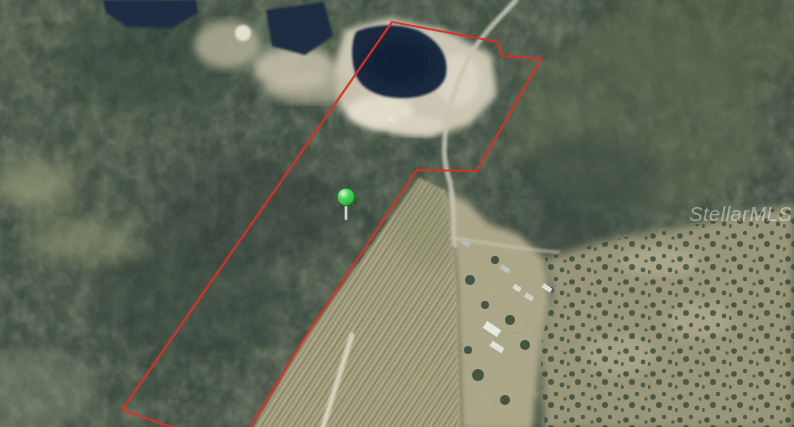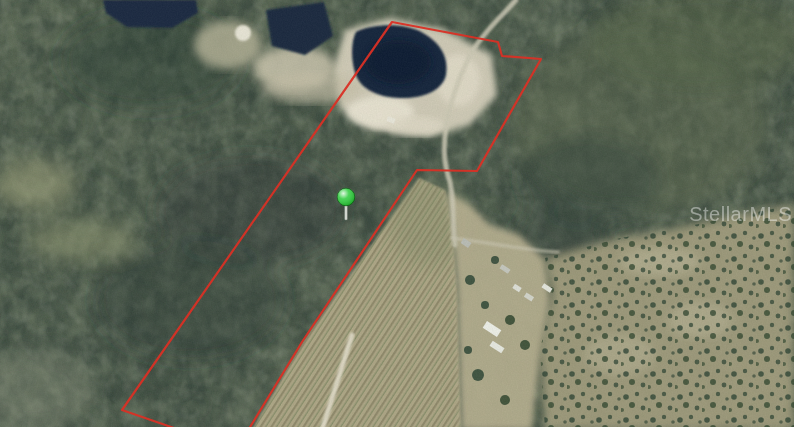--- a/index.html
+++ b/index.html
@@ -1,16 +1,16 @@
 <!DOCTYPE html>
 <html><head>
 <meta charset="utf-8">
 <style>
   html,body{margin:0;padding:0;background:#1b1b1b;}
-  .stage{position:relative;width:794px;height:427px;overflow:hidden;background:#4e5b4c;}
+  .stage{position:relative;width:794px;height:427px;overflow:hidden;background:#4e5b4c;font-style:italic;}
   svg{display:block;}
   .wm{font-family:"Liberation Sans",sans-serif;font-size:20px;letter-spacing:0.5px;font-weight:400;}
 </style>
 </head>
 <body>
 
 <div class="stage">
 <svg width="794" height="427" viewBox="0 0 794 427">
   <defs>
     <linearGradient id="baseGrad" x1="0" y1="0" x2="1" y2="1">

